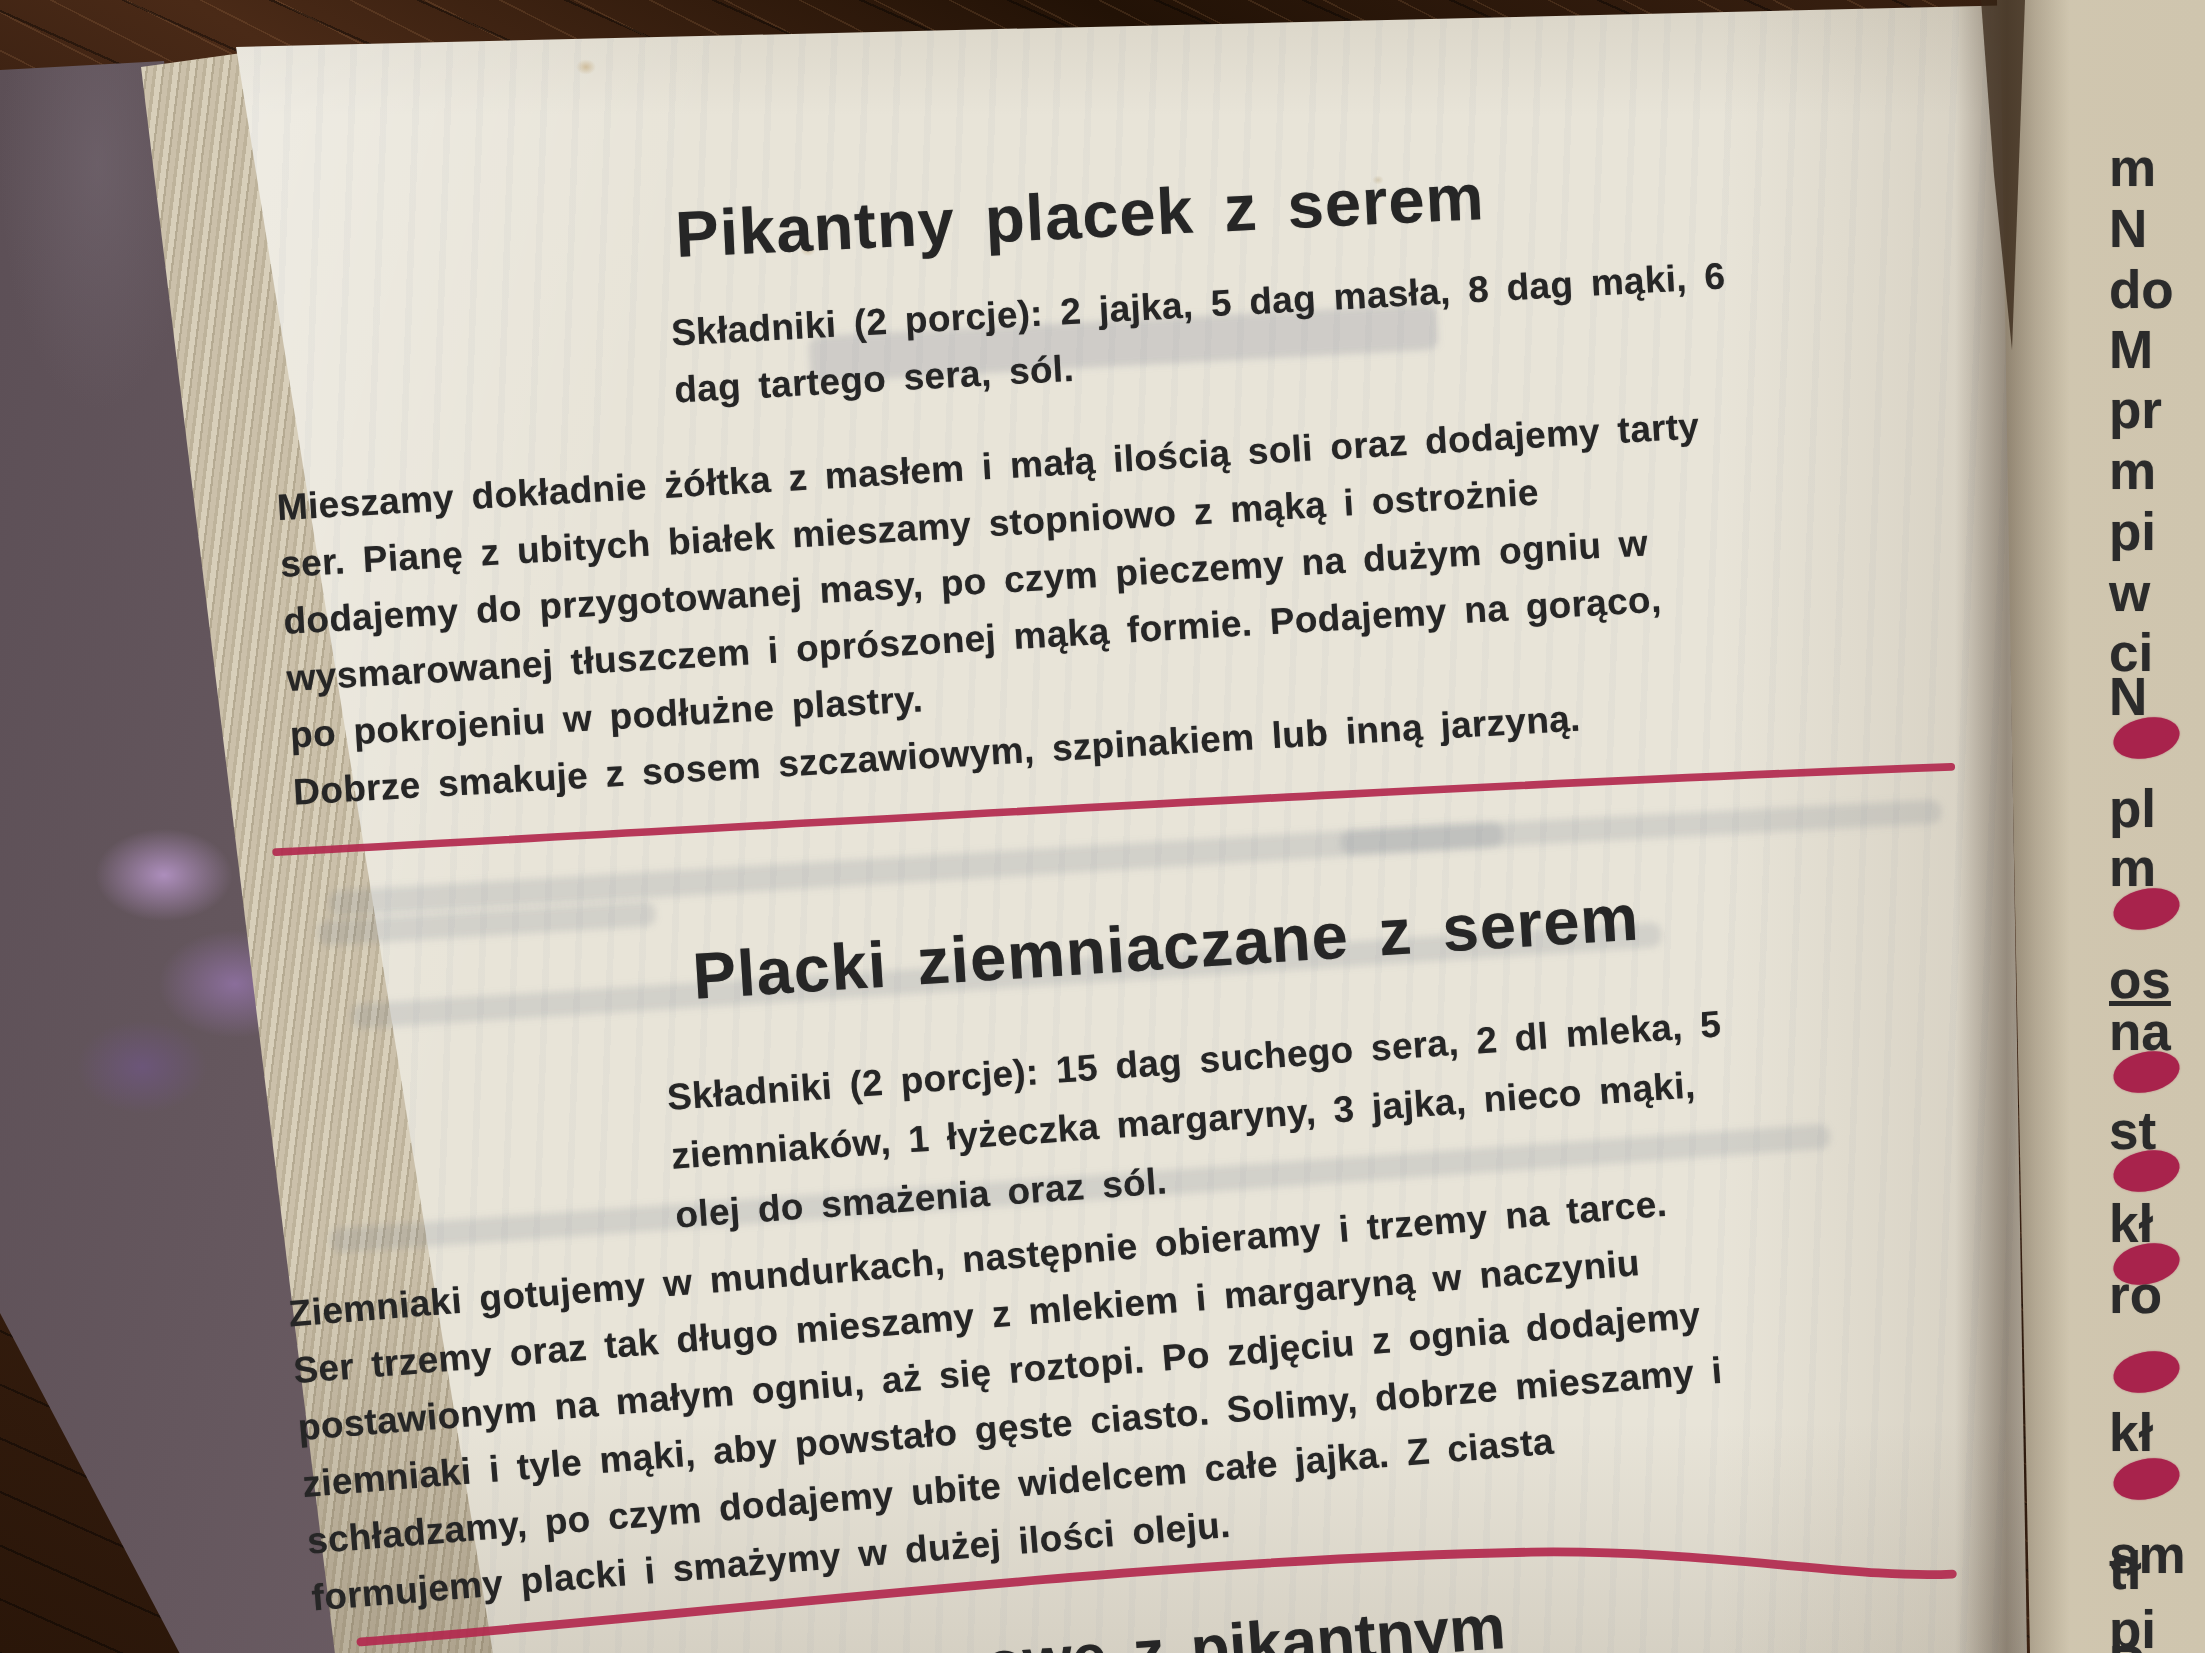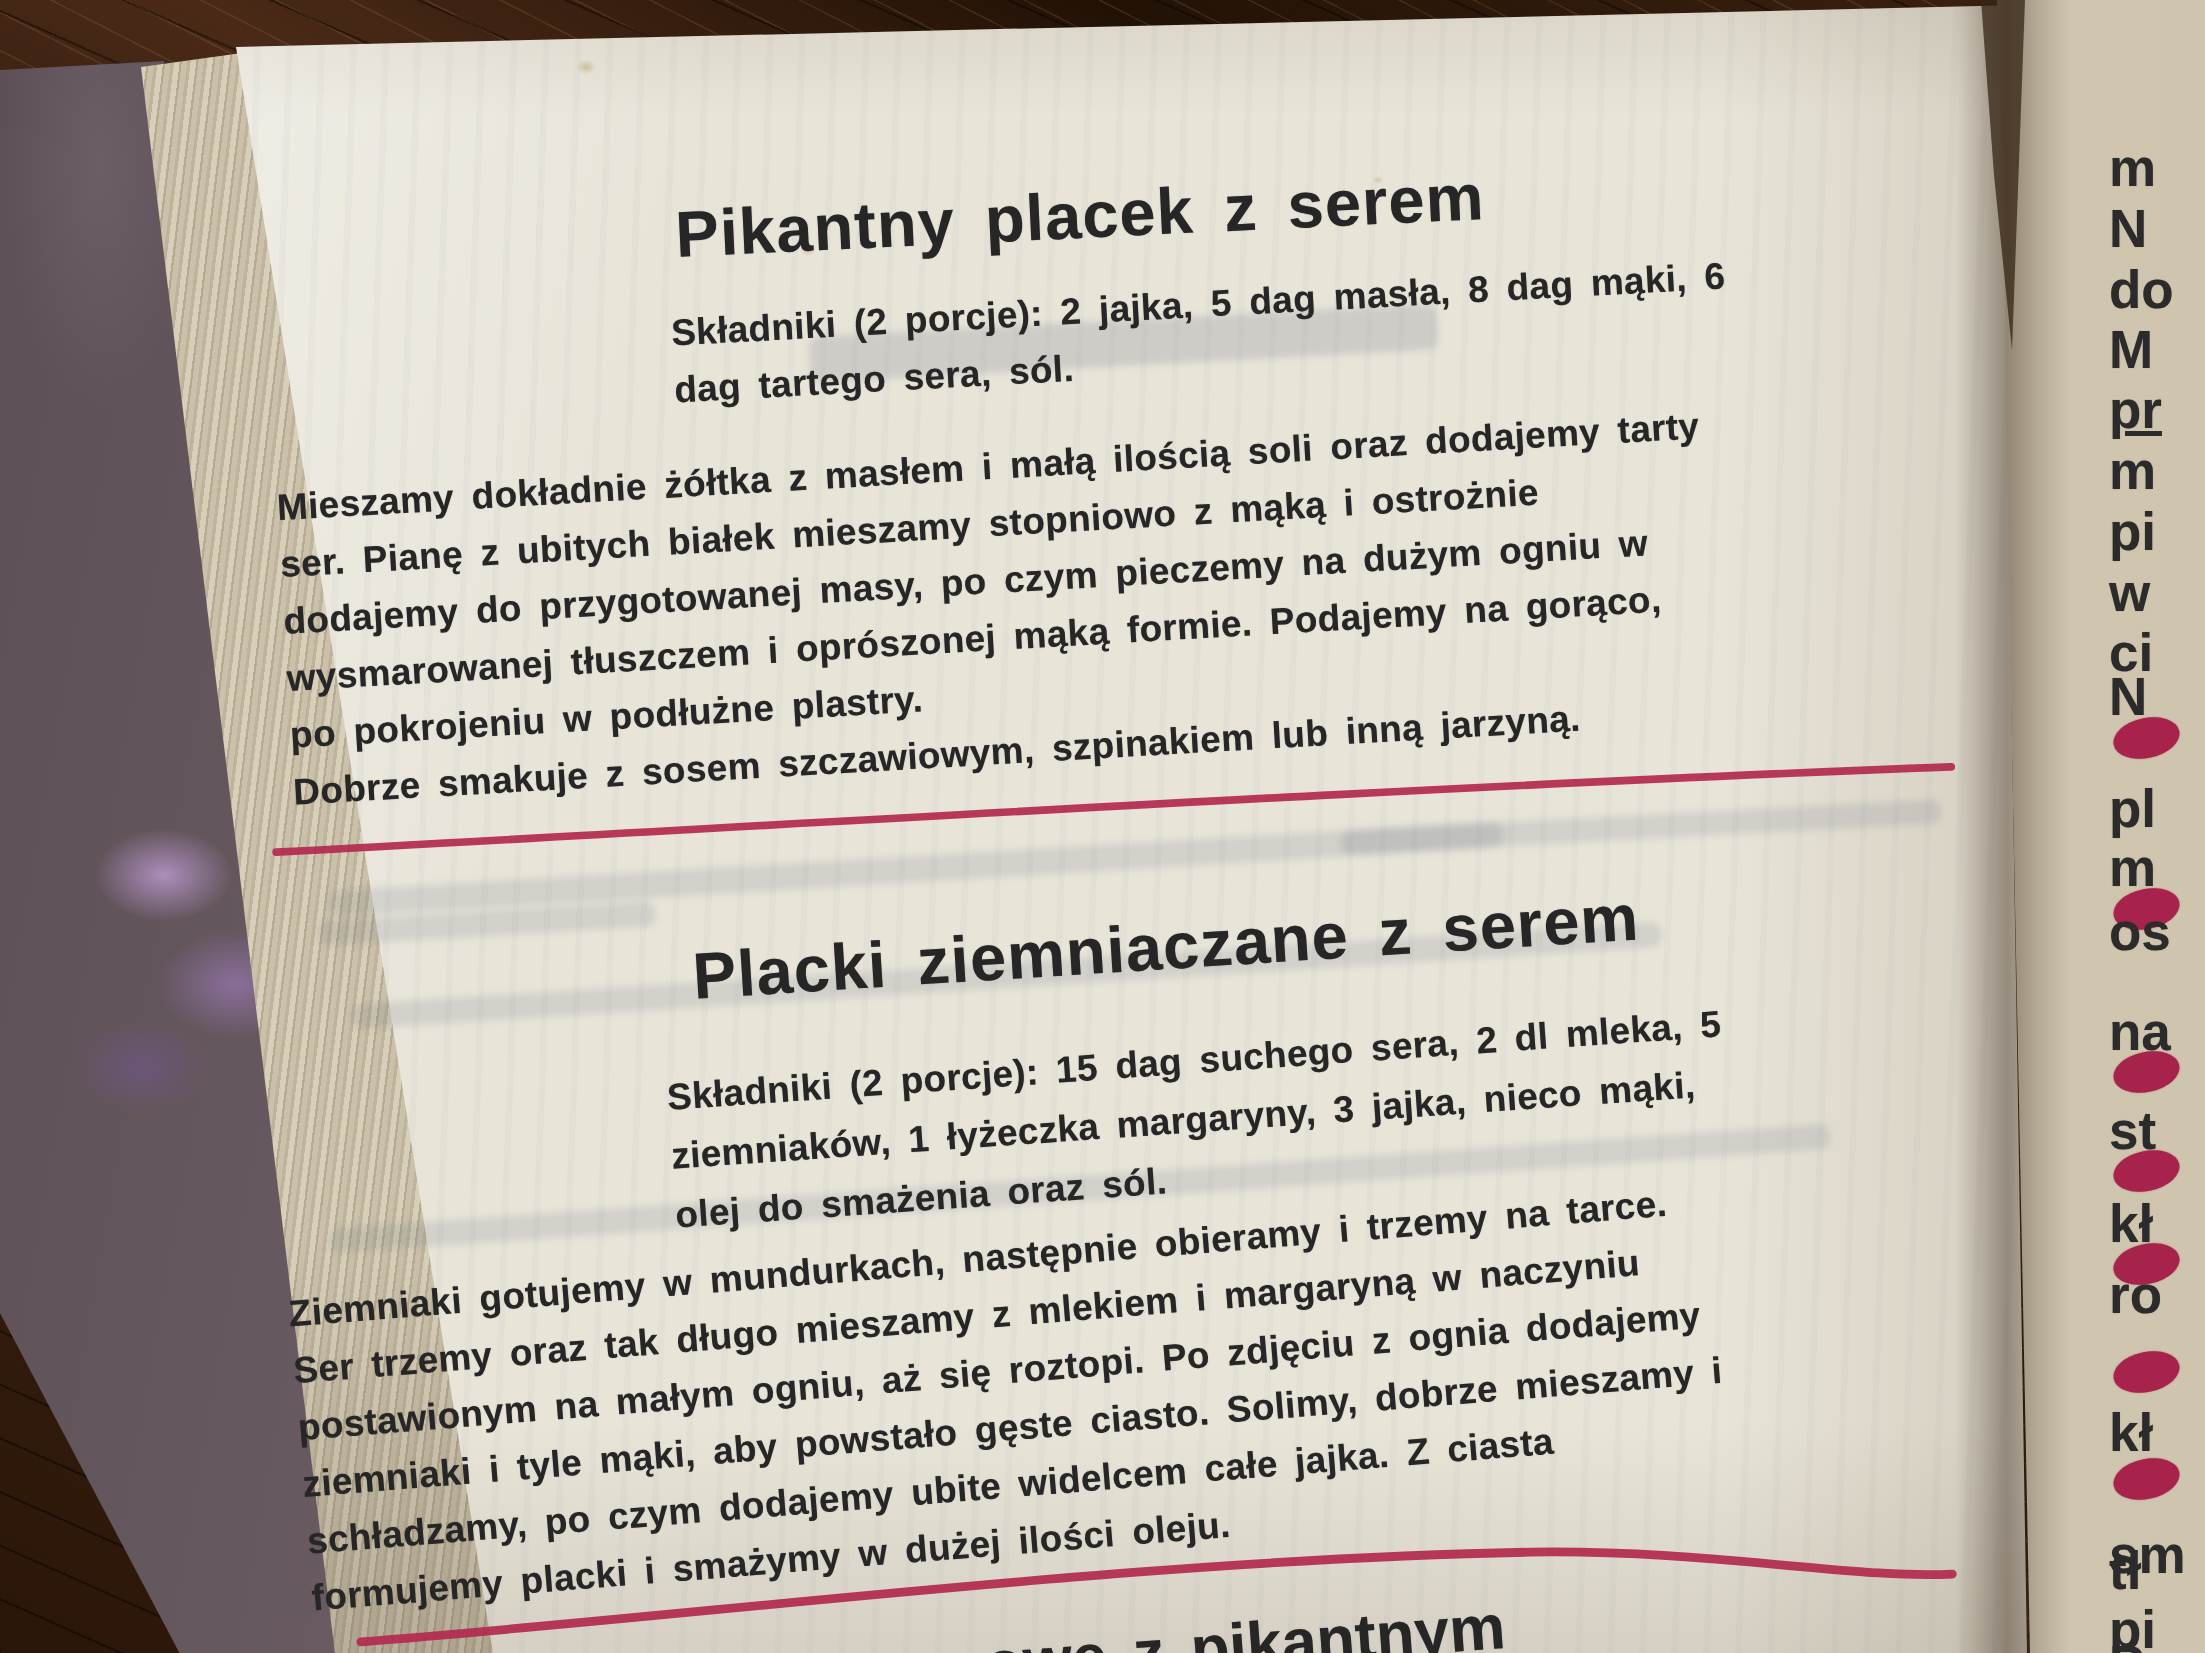--- a/index.html
+++ b/index.html
@@ -130,31 +130,31 @@
 <svg class="dividers" width="2205" height="1654" viewBox="0 0 4032 3024">
   <path d="M505,1558 C1500,1505 2600,1438 3568,1402" fill="none" stroke="#b2294e" stroke-width="14" stroke-linecap="round" opacity="0.92"></path>
   <path d="M660,3002 C1300,2952 2100,2850 2800,2838 C3120,2833 3400,2888 3570,2878" fill="none" stroke="#b2294e" stroke-width="16" stroke-linecap="round" opacity="0.92"></path>
 </svg>
 
 <div id="right-col">
     <div class="frag" style="top: 141px;">m</div>
     <div class="frag" style="top: 202px;">N</div>
     <div class="frag" style="top: 263px; text-align: right;">do</div>
     <div class="frag" style="top: 323px;">M</div>
-    <div class="frag" style="top: 383px; text-decoration: underline;">pr</div>
+    <div class="frag" style="top: 383px;">pr</div>
     <div class="frag" style="top: 444px;">m</div>
     <div class="frag" style="top: 505px;">pi</div>
     <div class="frag" style="top: 566px;">w</div>
     <div class="frag" style="top: 626px;">ci</div>
     <div class="frag" style="top: 670px;">N</div>
     <div class="rbullet" style="top: 718px;"></div>
     <div class="frag" style="top: 782px;">pl</div>
     <div class="frag" style="top: 841px;">m</div>
     <div class="rbullet" style="top: 889px;"></div>
-    <div class="frag" style="top: 905px;">os</div>
+    <div class="frag" style="top: 953px; text-decoration: underline;">os</div>
     <div class="frag" style="top: 1005px;">na</div>
     <div class="rbullet" style="top: 1052px;"></div>
     <div class="frag" style="top: 1104px;">st</div>
     <div class="rbullet" style="top: 1151px;"></div>
     <div class="frag" style="top: 1197px;">kł</div>
     <div class="rbullet" style="top: 1244px;"></div>
     <div class="frag" style="top: 1268px;">ro</div>
     <div class="rbullet" style="top: 1352px;"></div>
     <div class="frag" style="top: 1406px;">kł</div>
     <div class="rbullet" style="top: 1459px;"></div>

